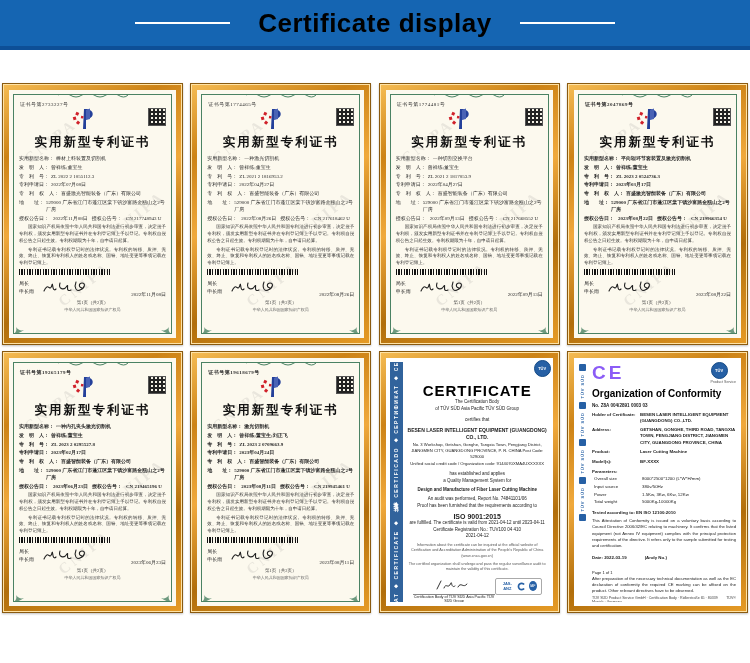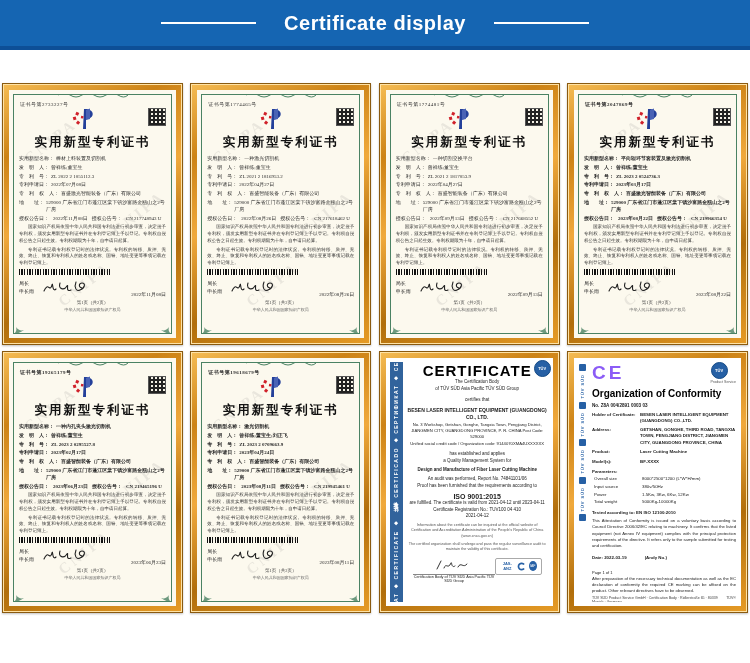--- a/index.html
+++ b/index.html
@@ -7,21 +7,21 @@
     width:750px;height:663px;overflow:hidden;background:#ffffff;
     font-family:"Liberation Sans",sans-serif;position:relative;
   }
   
   .hdr{
     height:46px;background:#1565b2;border-bottom:4px solid #0d4f97;
     display:flex;align-items:center;justify-content:center;gap:28px;
   }
   .hdr .rule{width:95px;height:2px;background:#ffffff;}
   .hdr h1{
-    margin:0;color:#ffffff;font-size:20px;font-weight:bold;letter-spacing:.5px;
+    margin:0;color:#000000;font-size:26px;font-weight:bold;letter-spacing:.5px;
     font-family:"Liberation Sans",sans-serif;
   }
   
   .grid{padding:33px 2px 0 2px;}
   .row{display:flex;justify-content:space-between;margin-bottom:6px;}
   
   .cert{
     width:181px;height:262px;box-sizing:border-box;padding:7px;
     background:linear-gradient(155deg,#f6bd55 0%,#cd8316 22%,#f0a93c 45%,#b16e0b 70%,#e79c27 100%);
     box-shadow:inset 0 0 0 1px #8a5a10, inset 0 0 0 2px #ffe3a6, 0 1px 2px rgba(0,0,0,.25);
@@ -70,21 +70,21 @@
     display:flex;align-items:center;justify-content:center;overflow:hidden;
   }
   .iso-band span{
     writing-mode:vertical-rl;transform:rotate(180deg);color:#fff;font-size:5px;
     letter-spacing:1.5px;white-space:nowrap;font-weight:bold;
   }
   .iso-body{position:absolute;top:4px;bottom:4px;left:21px;right:5px;font-size:4.5px;color:#222;text-align:center;overflow:hidden;}
   .tuv-circ{width:15px;height:15px;border-radius:50%;background:#2660a5;color:#fff;
     display:flex;align-items:center;justify-content:center;font-size:4px;font-weight:bold;border:1px solid #144a86;}
   .iso .tuv-circ{position:absolute;top:2px;right:2px;}
-  .iso-title{font-size:15px;font-weight:bold;letter-spacing:1px;color:#000;}
+  .iso-title{font-size:15px;font-weight:bold;letter-spacing:1px;margin-top:20px;color:#000;}
   .iso-line{line-height:1.5;}
   .iso-co{font-weight:bold;font-size:5px;margin-top:4px;line-height:1.4;}
   .iso-addr{line-height:1.4;margin-top:1px;font-size:4.2px;}
   .iso-sec{margin-top:4px;line-height:1.5;}
   .iso-scope{font-weight:bold;margin-top:3px;}
   .iso-std{font-weight:bold;font-size:7px;margin-top:3px;}
   .iso-fine{font-size:3.8px;color:#555;margin-top:3px;line-height:1.4;}
   .iso-sig-row{display:flex;align-items:flex-start;justify-content:space-between;margin-top:5px;padding:0 6px;}
   .iso-sig{text-align:center;}
   .iso-sig .cap{font-size:3.8px;border-top:1px solid #888;margin-top:1px;line-height:1.3;}

